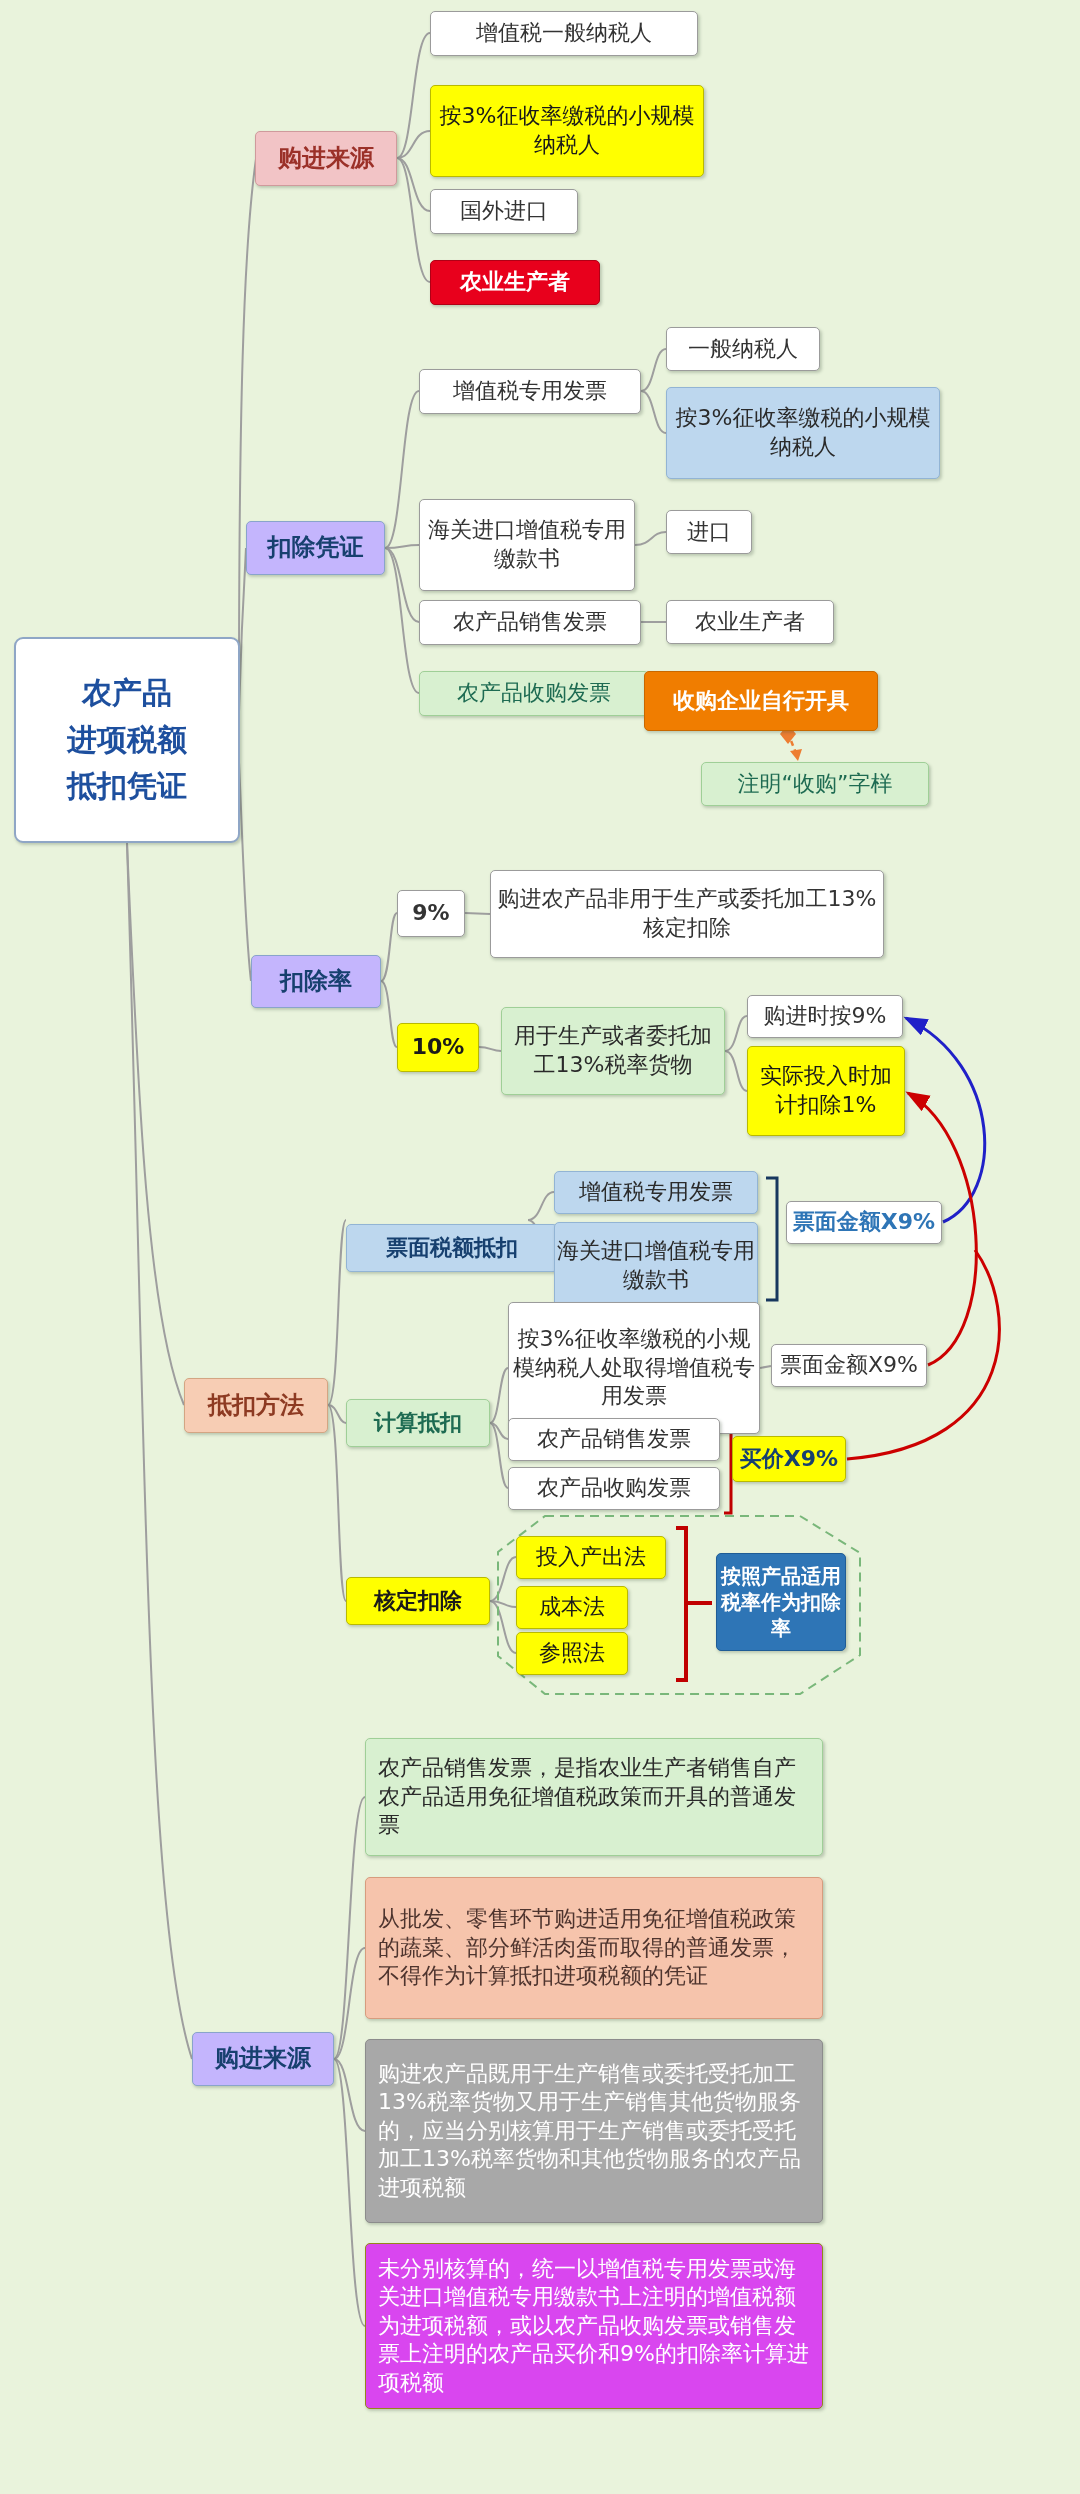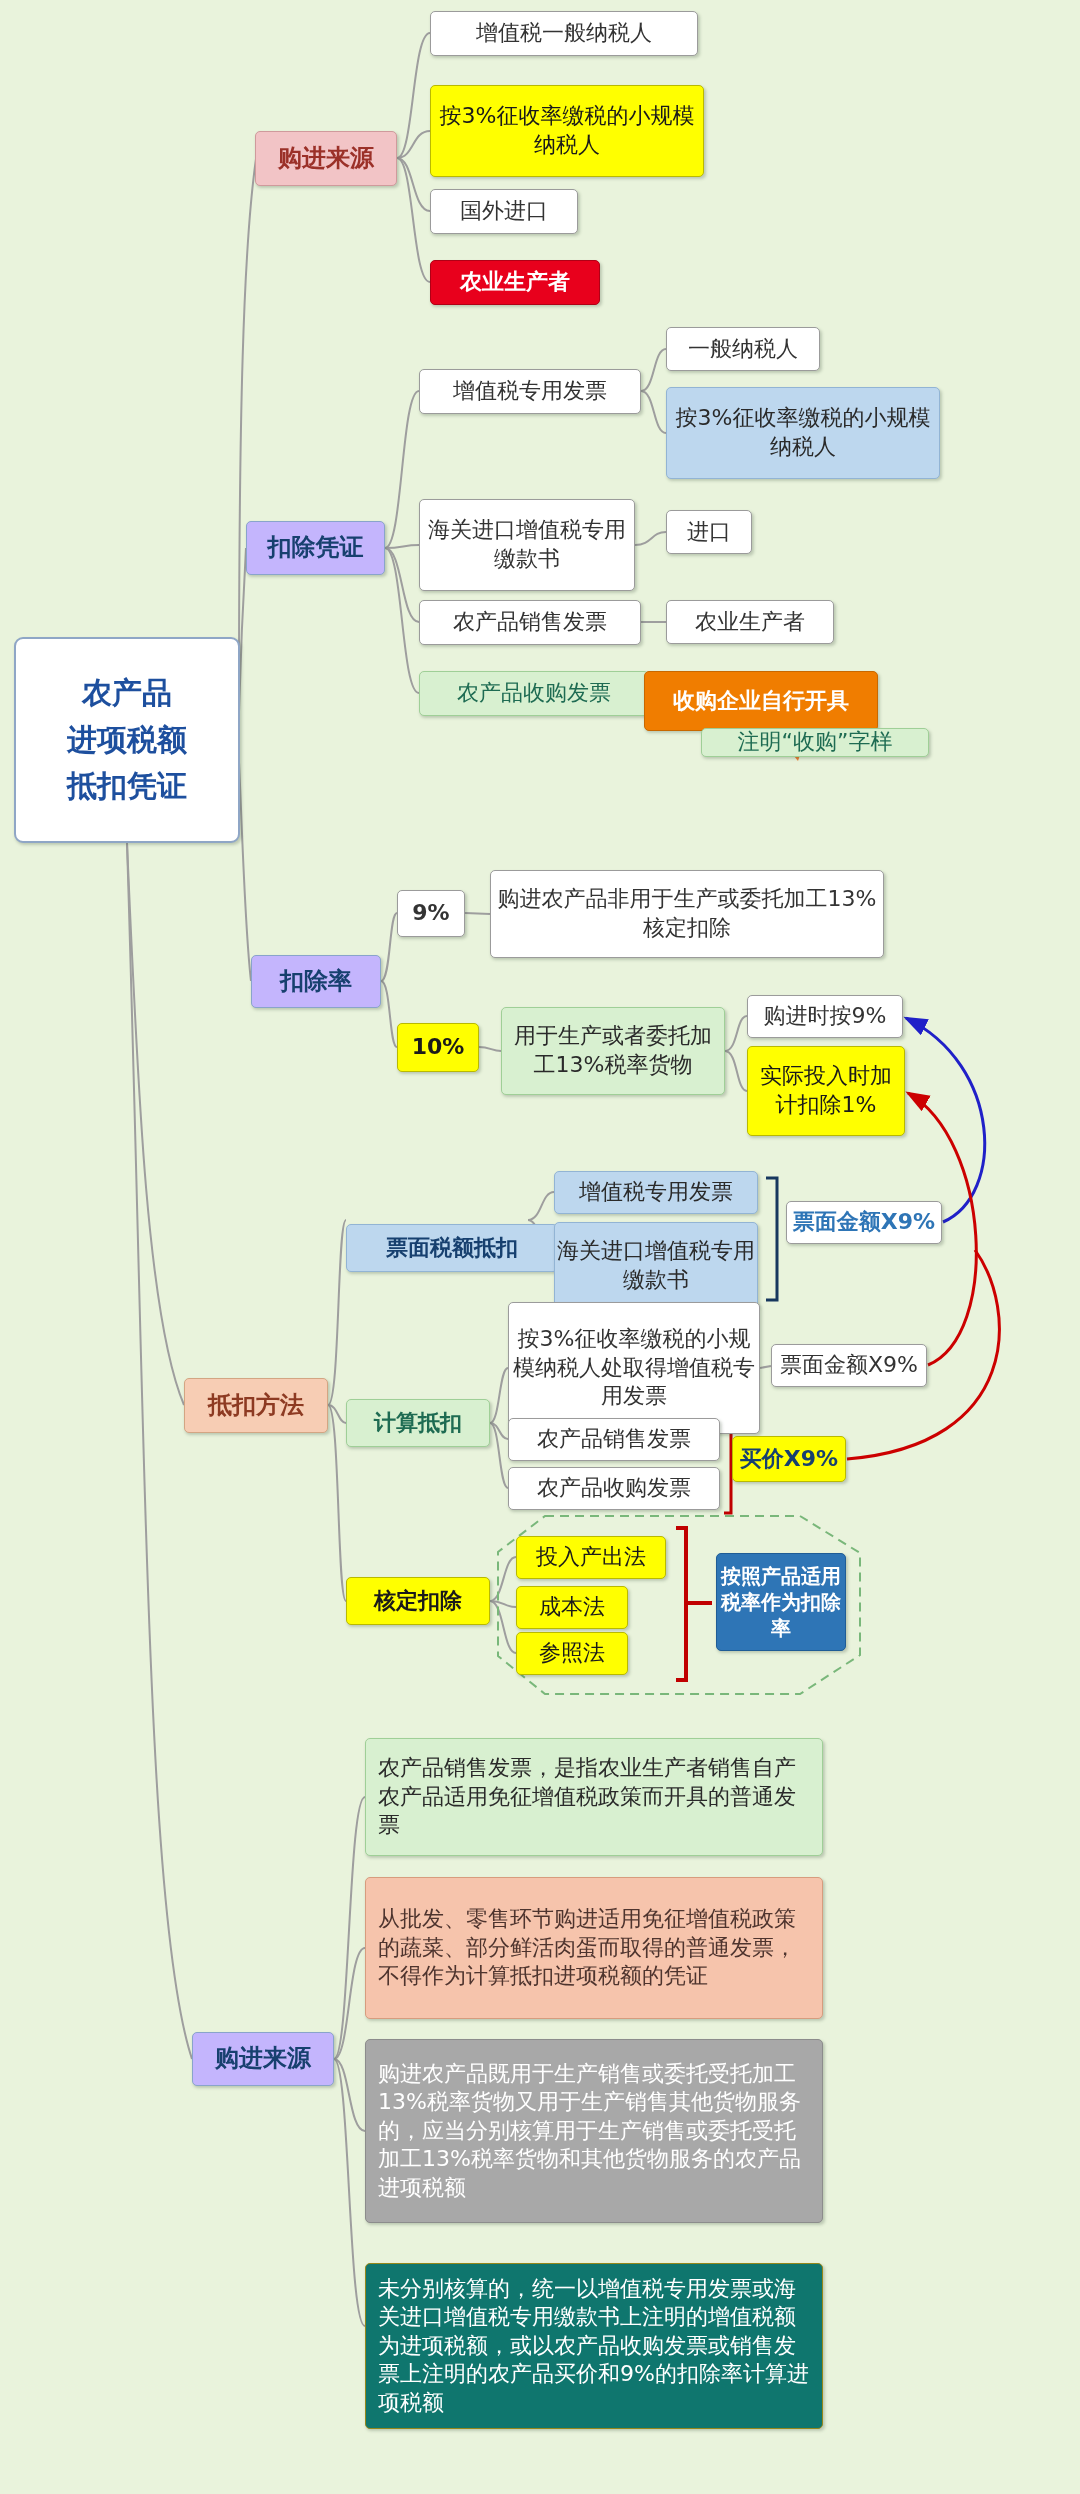--- a/index.html
+++ b/index.html
@@ -22,21 +22,21 @@
   .bluehead{background:#c4b5fd;border-color:#89a4cb;color:#17406f;}
   .peach{background:#f7cdb4;border-color:#d3a583;color:#8d3a22;}
   .yellow{background:#ffff00;border-color:#b9b900;color:#1a1a1a;}
   .lightblue{background:#bdd7ee;border-color:#92b4d4;color:#2a2a2a;}
   .lightgreen{background:#d8f0d0;border-color:#9fcf97;color:#2a2a2a;}
   .tealtext{color:#1e6b52;}
   .orange{background:#f07d00;border-color:#c86800;color:#ffffff;font-weight:bold;}
   .redbox{background:#e8001c;border-color:#b00015;color:#ffffff;font-weight:bold;}
   .bluebox{background:#2e75b6;border-color:#1f5c96;color:#ffffff;font-weight:bold;}
   .graybox{background:#a8a8a8;border-color:#8c8c8c;color:#ffffff;}
-  .olive{background:#0f766e;border-color:#94871a;color:#ffffff;margin-top:20px;}
+  .olive{background:#d946ef;border-color:#94871a;color:#ffffff;}
   .salmon{background:#f6c4ac;border-color:#d79c7e;color:#4e342e;}
   .bluetext{color:#2e75b6;font-weight:bold;}
   .navytext{color:#17406f;font-weight:bold;}
   .bold{font-weight:bold;}
   .para{text-align:left;justify-content:flex-start;align-items:center;padding:8px 12px;}
 </style>
 </head>
 <body>
 
 <div class="canvas">
@@ -130,21 +130,21 @@
   <div class="node head bluehead" style="left:246px;top:521px;width:139px;height:54px">扣除凭证</div>
   <div class="node" style="left:419px;top:369px;width:222px;height:45px">增值税专用发票</div>
   <div class="node" style="left:666px;top:327px;width:154px;height:44px">一般纳税人</div>
   <div class="node lightblue" style="left:666px;top:387px;width:274px;height:92px">按3%征收率缴税的小规模纳税人</div>
   <div class="node" style="left:419px;top:499px;width:216px;height:92px">海关进口增值税专用缴款书</div>
   <div class="node" style="left:666px;top:510px;width:86px;height:44px">进口</div>
   <div class="node" style="left:419px;top:600px;width:222px;height:45px">农产品销售发票</div>
   <div class="node" style="left:666px;top:600px;width:168px;height:44px">农业生产者</div>
   <div class="node lightgreen tealtext" style="left:419px;top:671px;width:230px;height:45px">农产品收购发票</div>
   <div class="node orange" style="left:644px;top:671px;width:234px;height:60px">收购企业自行开具</div>
-  <div class="node lightgreen tealtext" style="left:701px;top:728px;width:228px;height:29px">注明“收购”字样</div>
+  <div class="node lightgreen tealtext" style="left:701px;top:762px;width:228px;height:44px">注明“收购”字样</div>
 
   <div class="node head bluehead" style="left:251px;top:955px;width:130px;height:53px">扣除率</div>
   <div class="node bold" style="left:397px;top:890px;width:68px;height:47px">9%</div>
   <div class="node" style="left:490px;top:870px;width:394px;height:88px">购进农产品非用于生产或委托加工13%核定扣除</div>
   <div class="node yellow bold" style="left:397px;top:1023px;width:82px;height:49px">10%</div>
   <div class="node lightgreen" style="left:501px;top:1007px;width:224px;height:88px">用于生产或者委托加工13%税率货物</div>
   <div class="node" style="left:747px;top:995px;width:156px;height:43px">购进时按9%</div>
   <div class="node yellow" style="left:747px;top:1046px;width:158px;height:90px">实际投入时加计扣除1%</div>
 
   <div class="node head peach" style="left:184px;top:1378px;width:144px;height:55px">抵扣方法</div>

